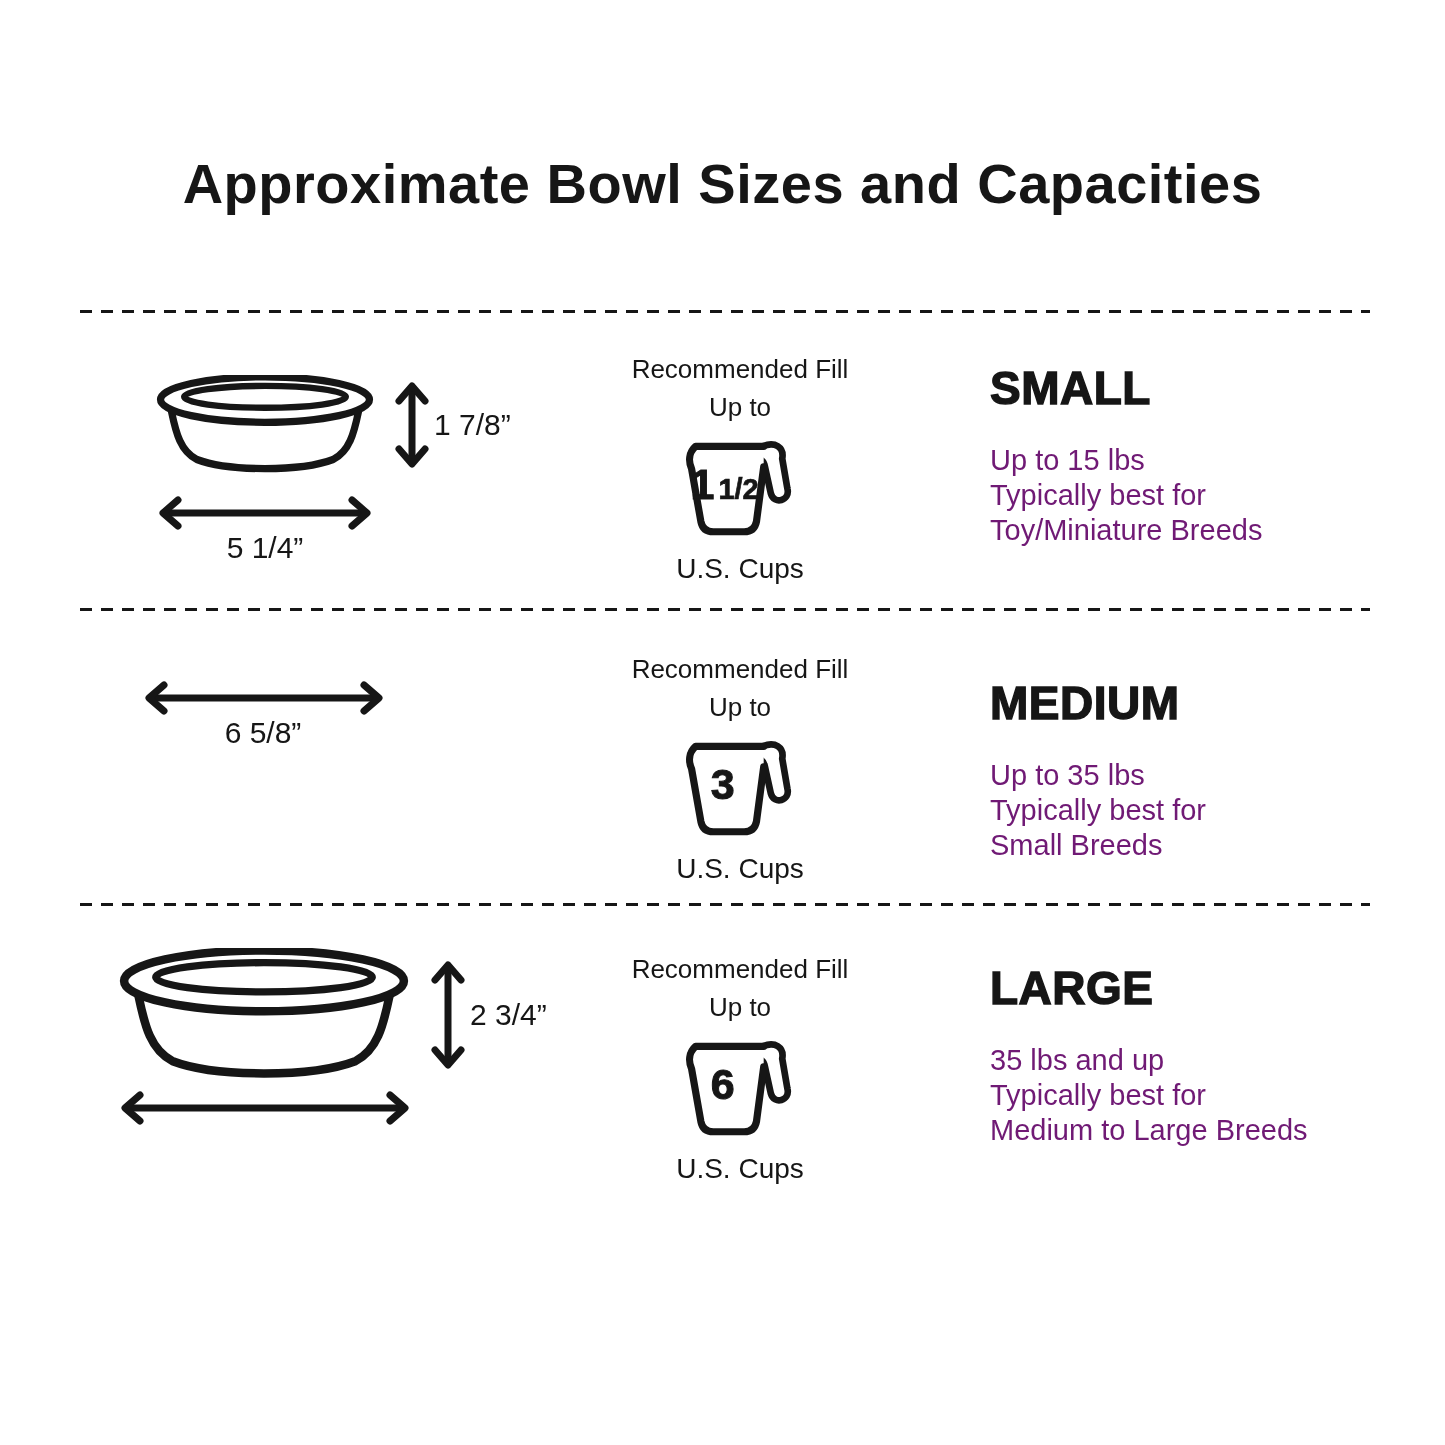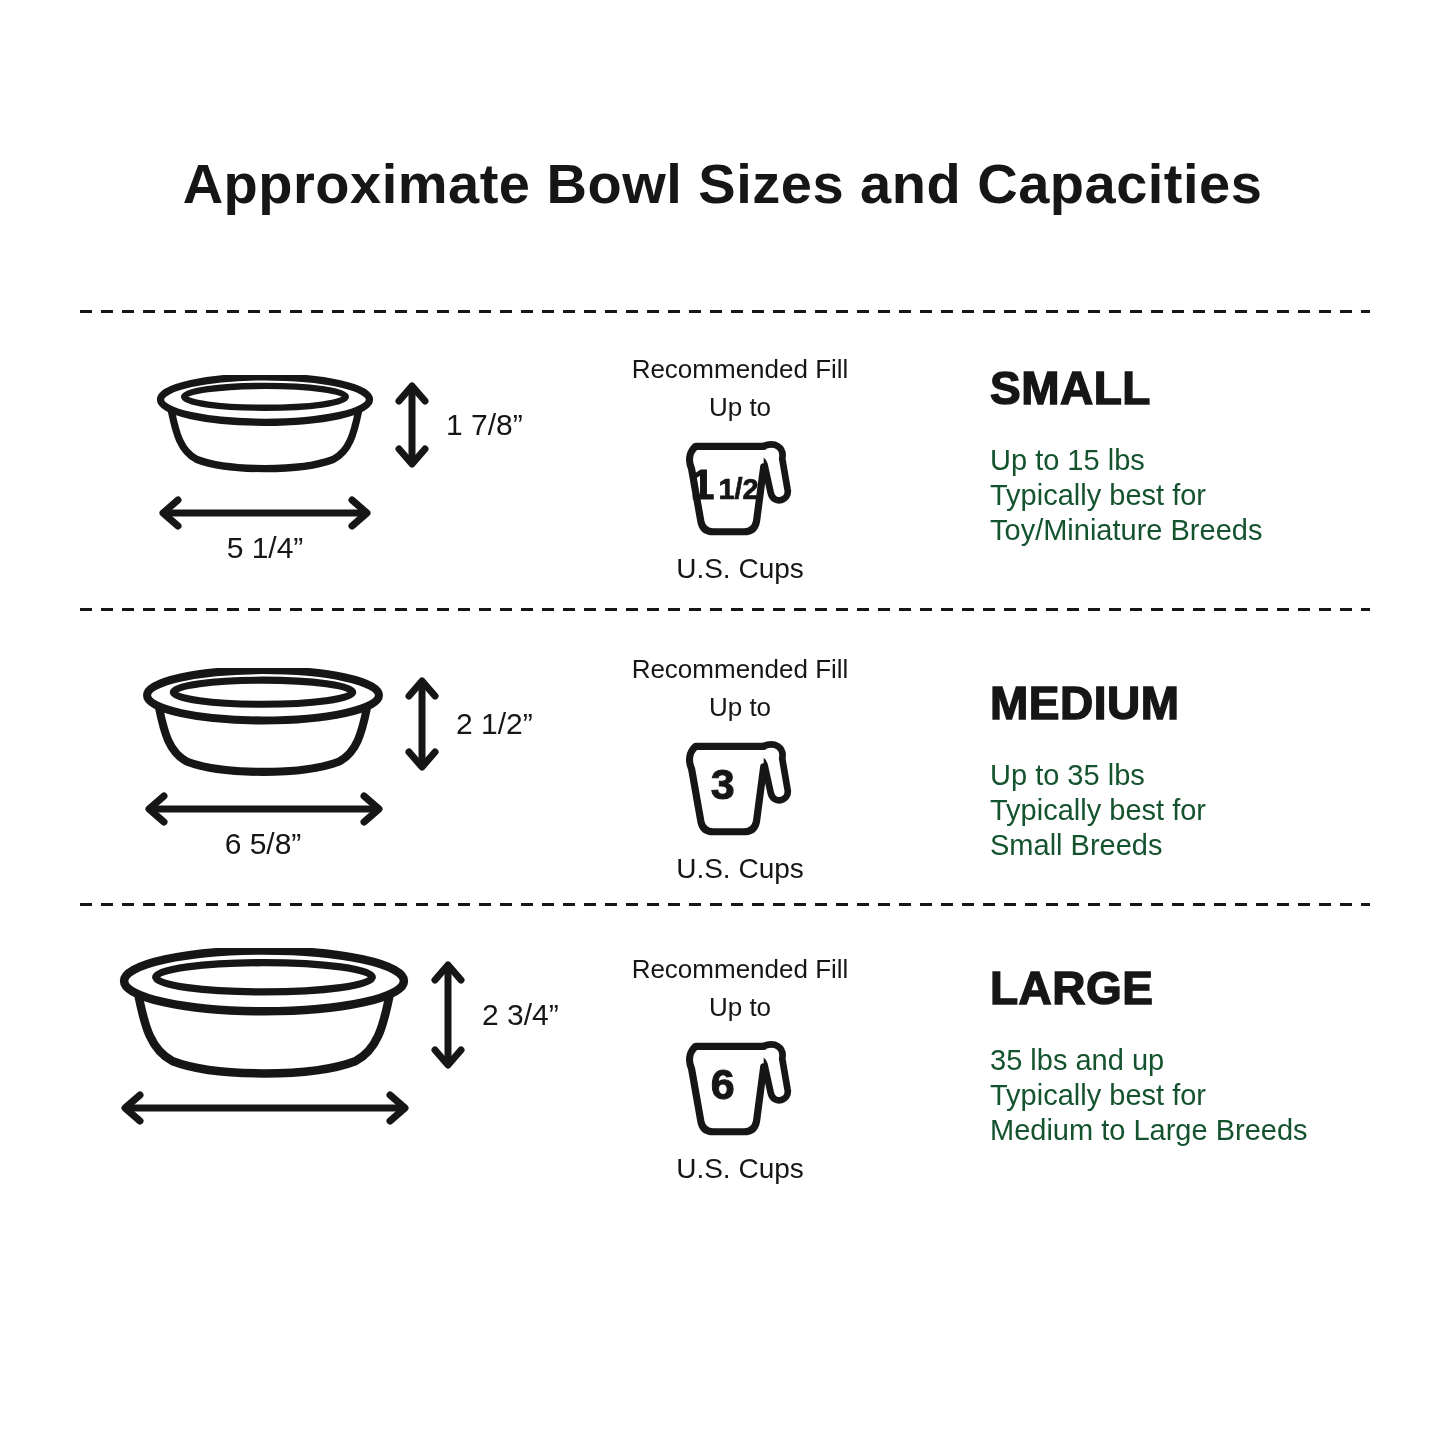--- a/index.html
+++ b/index.html
@@ -39,21 +39,21 @@
   .r0{height:295px;}
   .r1{height:292px;}
   .r2{height:330px;}
 
   
   .bowl-block{display:flex;flex-direction:column;align-items:flex-start;}
   .r0 .bowl-block{margin-left:76px;padding-top:62px;}
   .r1 .bowl-block{margin-left:62px;padding-top:57px;}
   .r2 .bowl-block{margin-left:38px;padding-top:42px;}
   .bowl-top{display:flex;align-items:center;gap:20px;}
-  .vdim{display:flex;align-items:center;gap:16px;}
+  .vdim{display:flex;align-items:center;gap:4px;}
   .dim-label{font-size:30px;font-weight:400;color:#161616;white-space:nowrap;}
   .harrow{display:block;margin-left:2px;}
   .r0 .harrow{margin-top:20px;}
   .r1 .harrow{margin-top:12px;}
   .r2 .harrow{margin-top:8px;}
   .wlabel{text-align:center;margin-top:0;}
   .r0 .wlabel{width:218px;}
   .r1 .wlabel{width:242px;}
   .r2 .wlabel{width:292px;}
 
@@ -86,21 +86,21 @@
   .r2 .col-text{padding-top:57px;}
   .size-heading{
     margin:0 0 30px 0;
     font-size:46px;
     font-weight:700;
     letter-spacing:.5px;
     line-height:50px;
     color:#161616;
     -webkit-text-stroke:1.4px #161616;
   }
-  .desc-line{margin:0;font-size:29px;line-height:35px;font-weight:400;color:#14532d;}
+  .desc-line{margin:0;font-size:29px;line-height:35px;font-weight:400;color:#701a75;}
 
   svg *{vector-effect:none;}
 </style>
 </head>
 <body>
 
 <div class="page">
 
   <h1 class="page-title">Approximate Bowl Sizes and Capacities</h1>
 
@@ -152,35 +152,20 @@
       <p class="desc-line">Typically best for</p>
       <p class="desc-line">Toy/Miniature Breeds</p>
     </div>
   </section>
 
   <div class="divider"></div>
 
   <section class="row r1">
     <div class="col-bowl">
       <div class="bowl-block">
-        <div class="bowl-top">
-          <svg class="bowl-svg" width="242" height="111" viewBox="0 0 240 110">
-            <path d="M 17 40 C 22 64 27 84 45 93 C 66 101 92 103 120 103 C 148 103 174 101 195 93 C 213 84 218 64 223 40" fill="none" stroke="#161616" stroke-width="8" stroke-linecap="round"></path>
-            <ellipse cx="120" cy="27" rx="115" ry="25" fill="#ffffff" stroke="#161616" stroke-width="8"></ellipse>
-            <ellipse cx="120" cy="24" rx="89" ry="12" fill="none" stroke="#161616" stroke-width="7"></ellipse>
-          </svg>
-          <div class="vdim">
-            <svg width="36" height="96" viewBox="0 0 36 96">
-              <path d="M 18 6 L 18 90" fill="none" stroke="#161616" stroke-width="7" stroke-linecap="round"></path>
-              <path d="M 5 20 L 18 5 L 31 20" fill="none" stroke="#161616" stroke-width="7" stroke-linecap="round" stroke-linejoin="round"></path>
-              <path d="M 5 76 L 18 91 L 31 76" fill="none" stroke="#161616" stroke-width="7" stroke-linecap="round" stroke-linejoin="round"></path>
-            </svg>
-            <span class="dim-label">2 1/2”</span>
-          </div>
-        </div>
         <svg class="harrow" width="240" height="36" viewBox="0 0 240 36">
           <path d="M 6 18 L 234 18" fill="none" stroke="#161616" stroke-width="7" stroke-linecap="round"></path>
           <path d="M 20 5 L 5 18 L 20 31" fill="none" stroke="#161616" stroke-width="7" stroke-linecap="round" stroke-linejoin="round"></path>
           <path d="M 220 5 L 235 18 L 220 31" fill="none" stroke="#161616" stroke-width="7" stroke-linecap="round" stroke-linejoin="round"></path>
         </svg>
         <div class="dim-label wlabel">6 5/8”</div>
       </div>
     </div>
     <div class="col-cup">
       <div class="fill-line">Recommended Fill</div>

